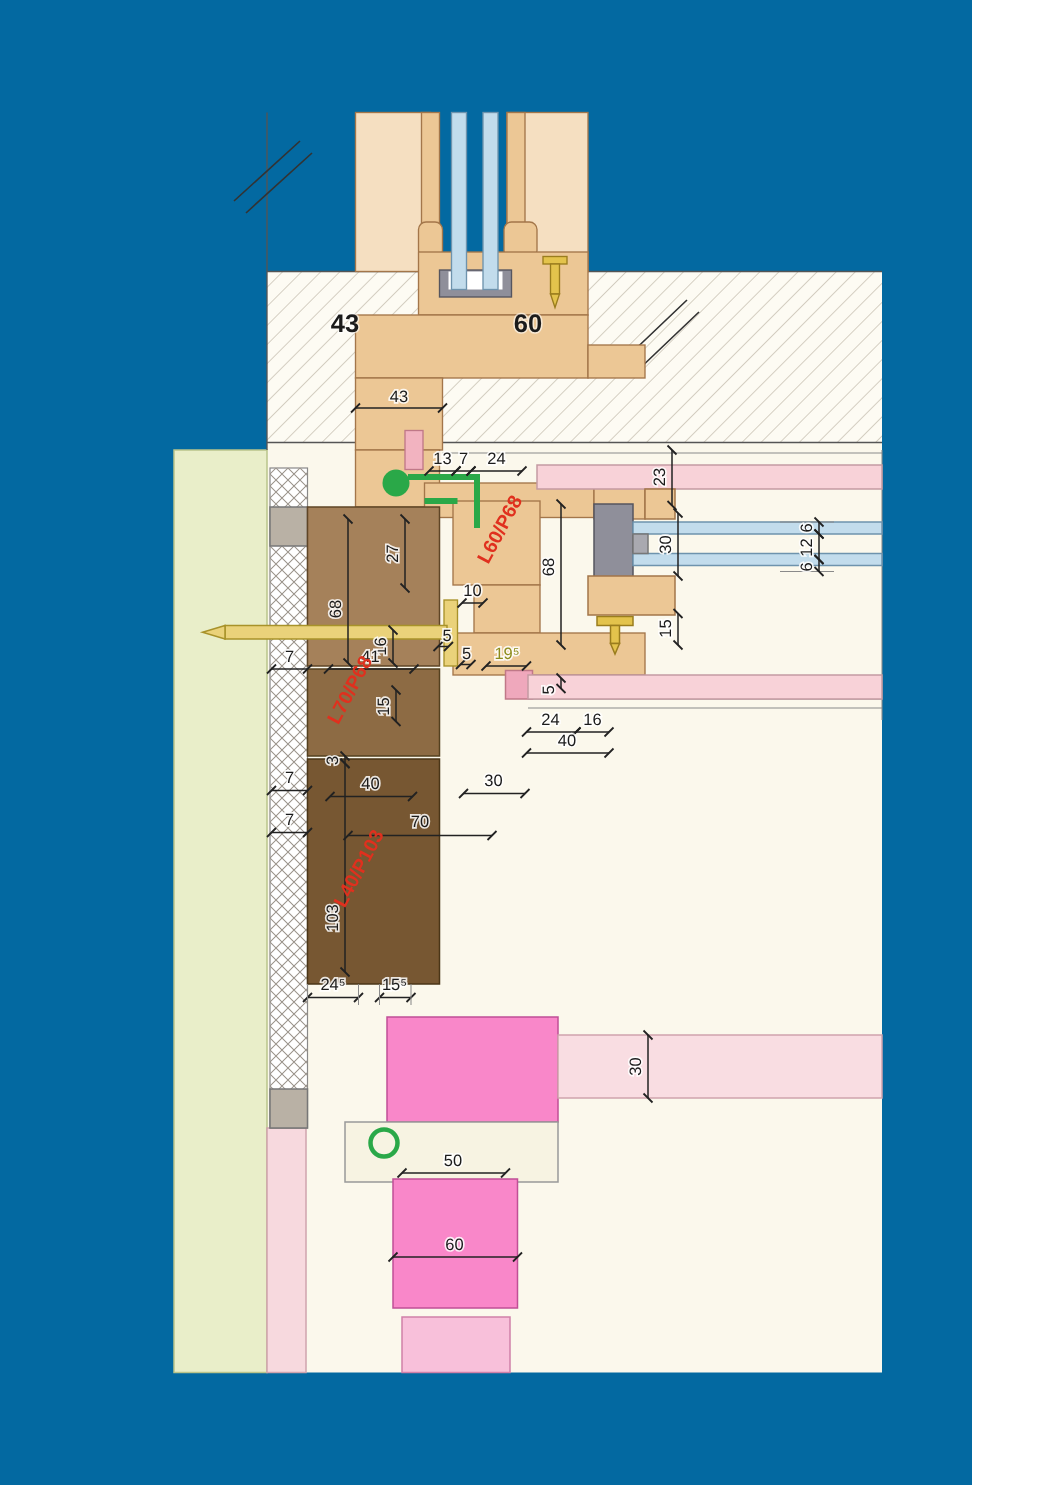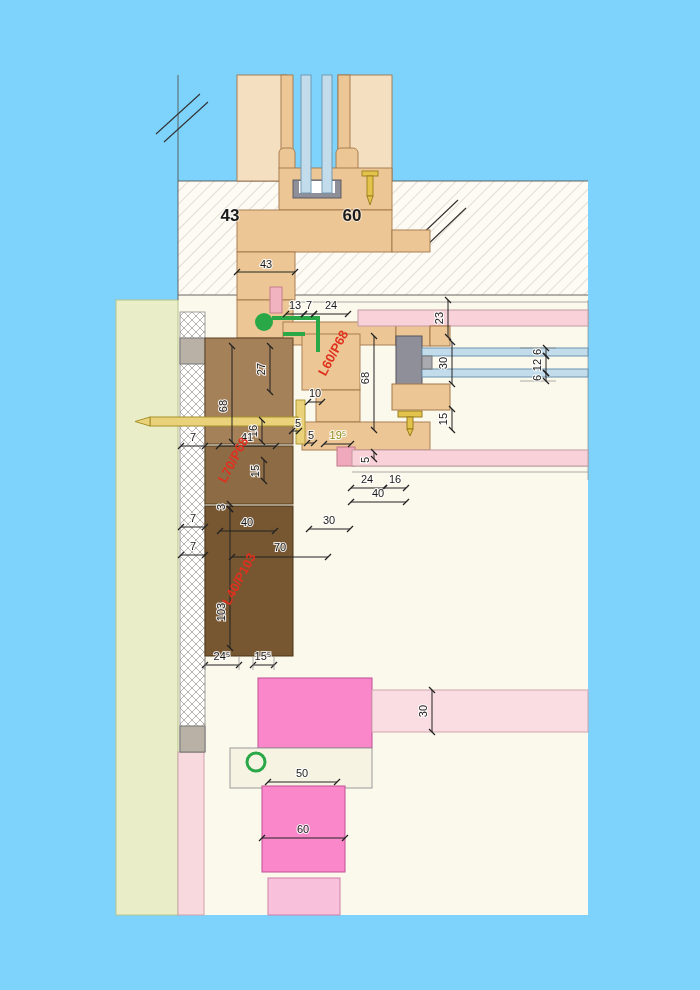--- a/index.html
+++ b/index.html
@@ -1,16 +1,16 @@
 <!DOCTYPE html>
 <html><head>
 <meta charset="utf-8">
 <style>
   html,body { margin:0; padding:0; background:#ffffff; }
-  #stage { position:relative; width:700px; height:990px; background:#7dd3fc; overflow:hidden; }
+  #stage { position:relative; width:648px; height:990px; background:#0369a1; overflow:hidden; }
   svg { position:absolute; left:0; top:0; }
   text { font-family:"Liberation Sans", sans-serif; fill:#1b1b1b; }
   .t   { font-size:11px; text-anchor:middle; paint-order:stroke; stroke:rgba(255,255,255,.85); stroke-width:2.2px; }
   .big { font-size:17px; font-weight:bold; text-anchor:middle; paint-order:stroke; stroke:rgba(255,255,255,.6); stroke-width:2px; }
   .red { font-size:13px; font-weight:bold; fill:#e0301e; text-anchor:middle; }
   .olv { fill:#8c8c1a; }
   .dim  { stroke:#222222; stroke-width:1; fill:none; }
   .thin { stroke:#8a8a8a; stroke-width:0.7; fill:none; }
   .edge { stroke:#555555; stroke-width:0.9; fill:none; }
 </style>

